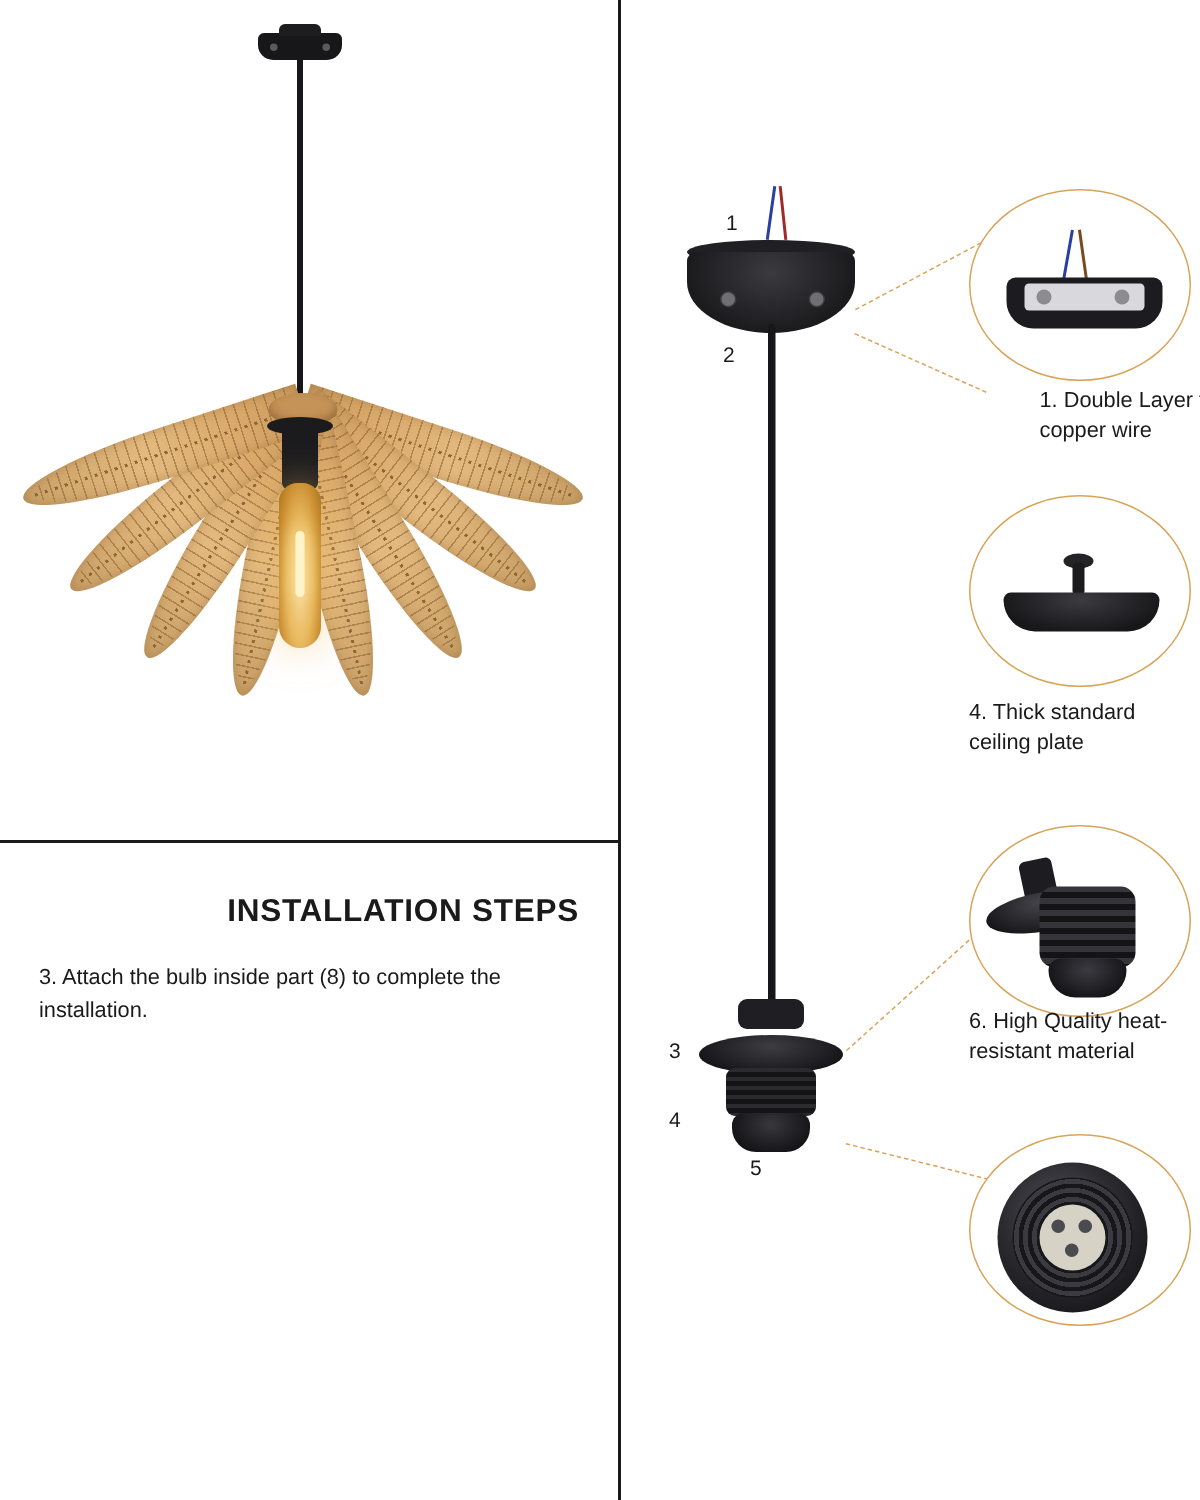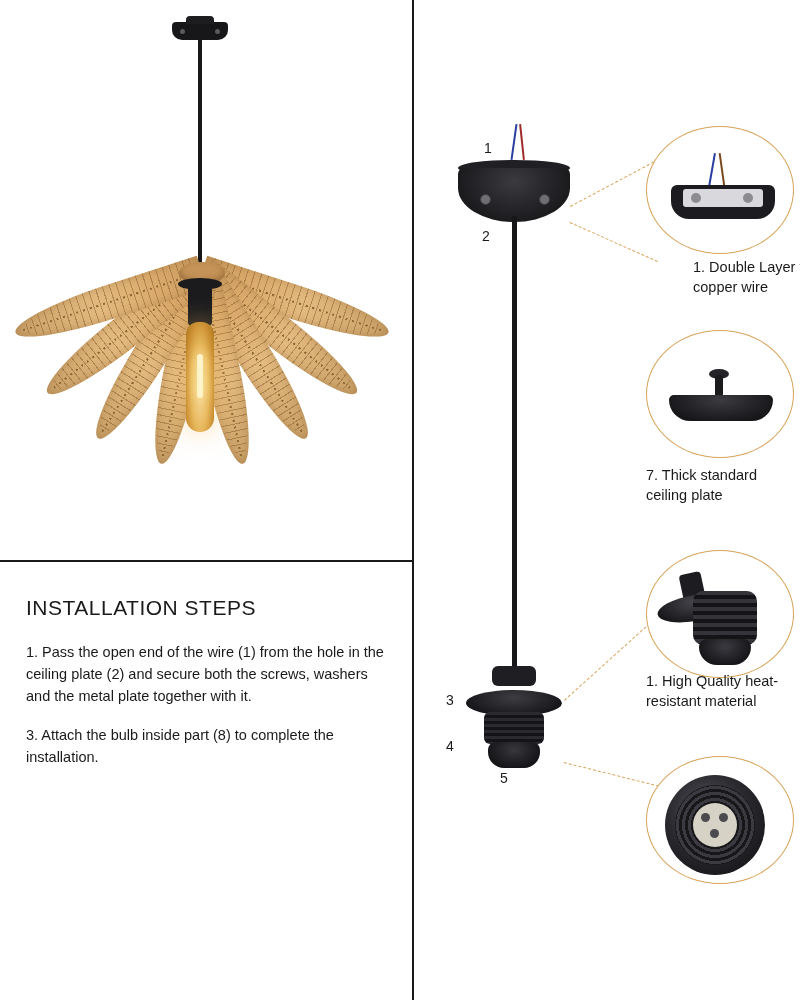--- a/index.html
+++ b/index.html
@@ -177,26 +177,26 @@
   .steps-panel {
     position: absolute;
     left: 0;
     top: 562px;
     width: 412px;
     height: 438px;
     padding: 34px 26px 0 26px;
     box-sizing: border-box;
   }
   .steps-title {
-    text-align: left;
+    text-align: right;
     font-size: 21px;
     letter-spacing: 0.5px;
     color: #1a1a1a;
     margin: 0 0 22px 0;
-    font-weight: 400;
+    font-weight: 700;
   }
   .step-para {
     font-size: 14.5px;
     line-height: 1.5;
     color: #1a1a1a;
     margin: 0 0 18px 0;
   }
 
   
   .right-panel {
@@ -516,21 +516,20 @@
 
     <div class="socket-collar"></div>
     <div class="socket-body"></div>
     <div class="bulb">
       <span class="bulb-filament"></span>
     </div>
   </div>
 
   <div class="steps-panel">
     <h2 class="steps-title">INSTALLATION STEPS</h2>
-    <p class="step-para">1. Pass the open end of the wire (1) from the hole in the ceiling plate (2) and secure both the screws, washers and the metal plate together with it.</p>
     <p class="step-para">3. Attach the bulb inside part (8) to complete the installation.</p>
   </div>
 
   <div class="right-panel">
 
     <div class="assembly">
       <div class="wire-leads">
         <span class="lead blue"></span>
         <span class="lead red"></span>
       </div>
@@ -569,31 +568,31 @@
     </div>
     <div class="callout-label" style="left:232px; top:258px;margin-left:47px;">1. Double Layer thick copper wire</div>
 
     <div class="callout" style="left:232px; top:330px; width:146px; height:126px;">
       <div class="callout-inner">
         <div class="c2-nub"></div>
         <div class="c2-stem"></div>
         <div class="c2-plate"></div>
       </div>
     </div>
-    <div class="callout-label" style="left:232px; top:466px;">7. Thick standard ceiling plate</div>
+    <div class="callout-label" style="left:232px; top:466px;">4. Thick standard ceiling plate</div>
 
     <div class="callout" style="left:232px; top:550px; width:146px; height:126px;">
       <div class="callout-inner">
         <div class="c3-cap"></div>
         <div class="c3-disc"></div>
         <div class="c3-ring"></div>
         <div class="c3-base"></div>
       </div>
     </div>
-    <div class="callout-label" style="left:232px; top:672px;">1. High Quality heat-resistant material</div>
+    <div class="callout-label" style="left:232px; top:672px;">6. High Quality heat-resistant material</div>
 
     <div class="callout" style="left:232px; top:756px; width:146px; height:126px;">
       <div class="callout-inner">
         <div class="c4-outer"></div>
         <div class="c4-thread"></div>
         <div class="c4-core">
           <span class="c4-dot" style="left:8px; top:10px;"></span>
           <span class="c4-dot" style="left:26px; top:10px;"></span>
           <span class="c4-dot" style="left:17px; top:26px;"></span>
         </div>

